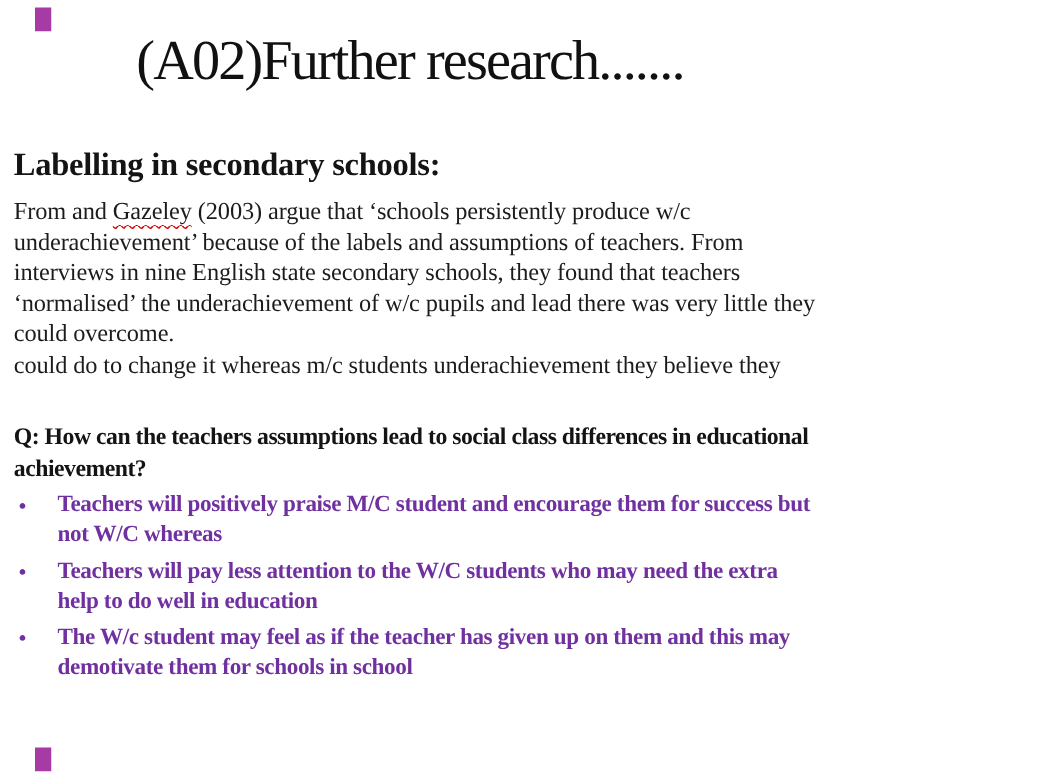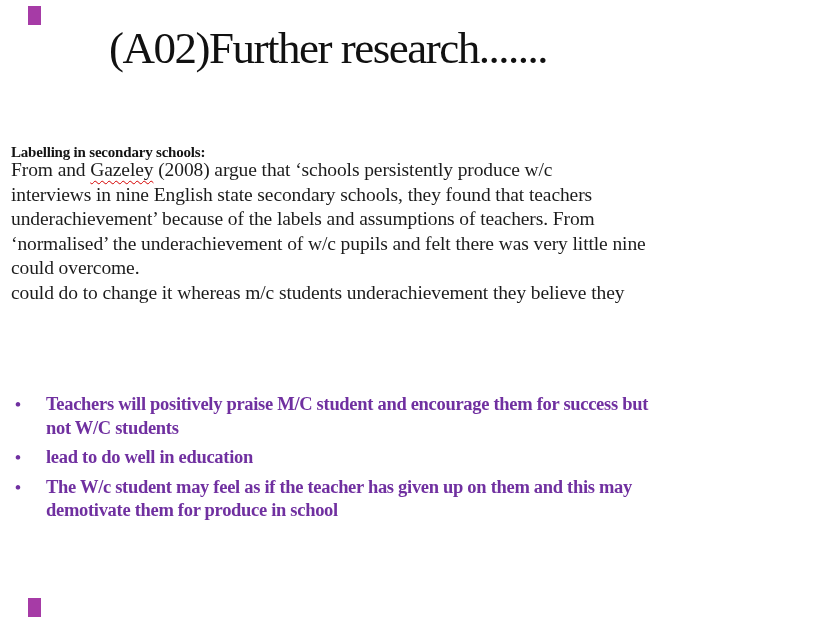--- a/index.html
+++ b/index.html
@@ -30,23 +30,23 @@
     margin: 0;
     text-align: center;
     font-size: 45px;
     font-weight: 400;
     letter-spacing: -1.5px;
     color: #111111;
     white-space: nowrap;
   }
   .heading {
     position: absolute;
-    top: 144px;
+    top: 117px;
     left: 11px;
-    font-size: 15px;
+    font-size: 26px;
     font-weight: 700;
     letter-spacing: -0.2px;
     color: #141414;
     white-space: nowrap;
   }
   .para {
     position: absolute;
     top: 158px;
     left: 11px;
     right: 0;
@@ -105,47 +105,50 @@
 <div class="slide">
 
   <div class="corner-mark top"></div>
   <div class="corner-mark bottom"></div>
 
   <h1 class="title">(A02)Further research.......</h1>
 
   <div class="heading">Labelling in secondary schools:</div>
 
   <div class="para">
-    <div class="pline"><span>From and </span><span class="sq">Gazeley</span><span> (2008) argue that ‘schools persistently produce w/c</span></div>
+    <div class="pline"><span>From and </span><span class="sq">Gazeley</span><span> (2003) argue that ‘schools persistently produce w/c</span></div>
+    <div class="pline">underachievement’ because of the labels and assumptions of teachers. From</div>
     <div class="pline">interviews in nine English state secondary schools, they found that teachers</div>
-    <div class="pline">underachievement’ because of the labels and assumptions of teachers. From</div>
-    <div class="pline">‘normalised’ the underachievement of w/c pupils and felt there was very little nine</div>
+    <div class="pline">‘normalised’ the underachievement of w/c pupils and lead there was very little they</div>
     <div class="pline">could overcome.</div>
     <div class="pline">could do to change it whereas m/c students underachievement they believe they</div>
   </div>
 
   <div class="question">
+    <div class="qline">Q: How can the teachers assumptions lead to social class differences in educational</div>
+    <div class="qline">achievement?</div>
   </div>
 
   <div class="bullets">
     <div class="bullet">
       <span class="marker">•</span>
       <div class="btext">
         <div class="bline">Teachers will positively praise M/C student and encourage them for success but</div>
-        <div class="bline">not W/C students</div>
+        <div class="bline">not W/C whereas</div>
       </div>
     </div>
     <div class="bullet">
       <span class="marker">•</span>
       <div class="btext">
-        <div class="bline">lead to do well in education</div>
+        <div class="bline">Teachers will pay less attention to the W/C students who may need the extra</div>
+        <div class="bline">help to do well in education</div>
       </div>
     </div>
     <div class="bullet">
       <span class="marker">•</span>
       <div class="btext">
         <div class="bline">The W/c student may feel as if the teacher has given up on them and this may</div>
-        <div class="bline">demotivate them for produce in school</div>
+        <div class="bline">demotivate them for schools in school</div>
       </div>
     </div>
   </div>
 
 </div>
 
 </body></html>

